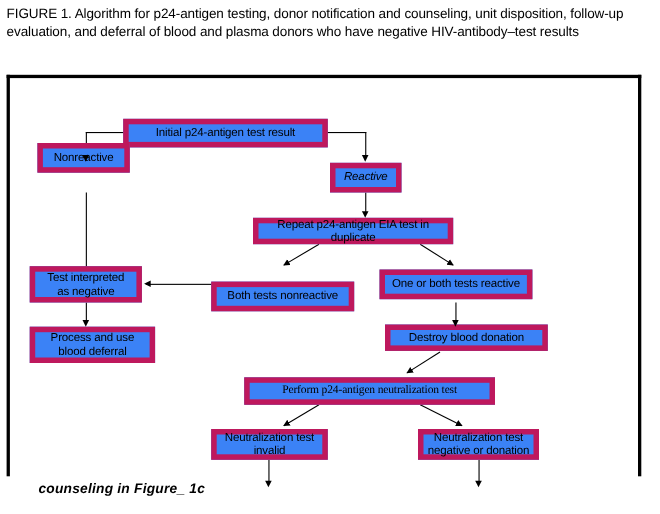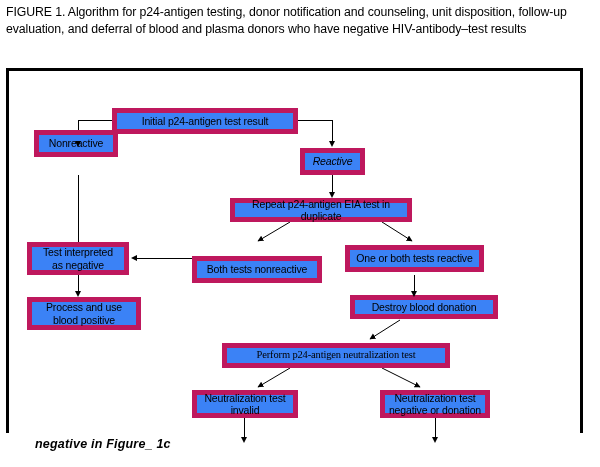--- a/index.html
+++ b/index.html
@@ -183,32 +183,32 @@
 
   <div class="node" style="left:345px; top:245px; width:139px; height:27px;">One or both tests reactive</div>
 
   <div class="node" style="left:27px; top:242px; width:102px; height:33px; flex-direction:column;">
     <span>Test interpreted</span>
     <span>as negative</span>
   </div>
 
   <div class="node" style="left:27px; top:297px; width:114px; height:33px; flex-direction:column;">
     <span>Process and use</span>
-    <span>blood positive</span>
+    <span>blood deferral</span>
   </div>
 
   <div class="node" style="left:340px; top:295px; width:148px; height:24px;margin-left:10px;">Destroy blood donation</div>
 
   <div class="node" style="left:222px; top:343px; width:228px; height:25px;font-family:Liberation Serif, serif;">Perform p24-antigen neutralization test</div>
 
   <div class="node" style="left:192px; top:390px; width:106px; height:28px; flex-direction:column;">
     <span>Neutralization test</span>
     <span>invalid</span>
   </div>
 
   <div class="node" style="left:380px; top:390px; width:110px; height:28px; flex-direction:column;">
     <span>Neutralization test</span>
     <span>negative or donation</span>
   </div>
 
-  <div id="continued-note">negative in Figure_ 1c</div>
+  <div id="continued-note">counseling in Figure_ 1c</div>
 
 </div>
 
 </body></html>

